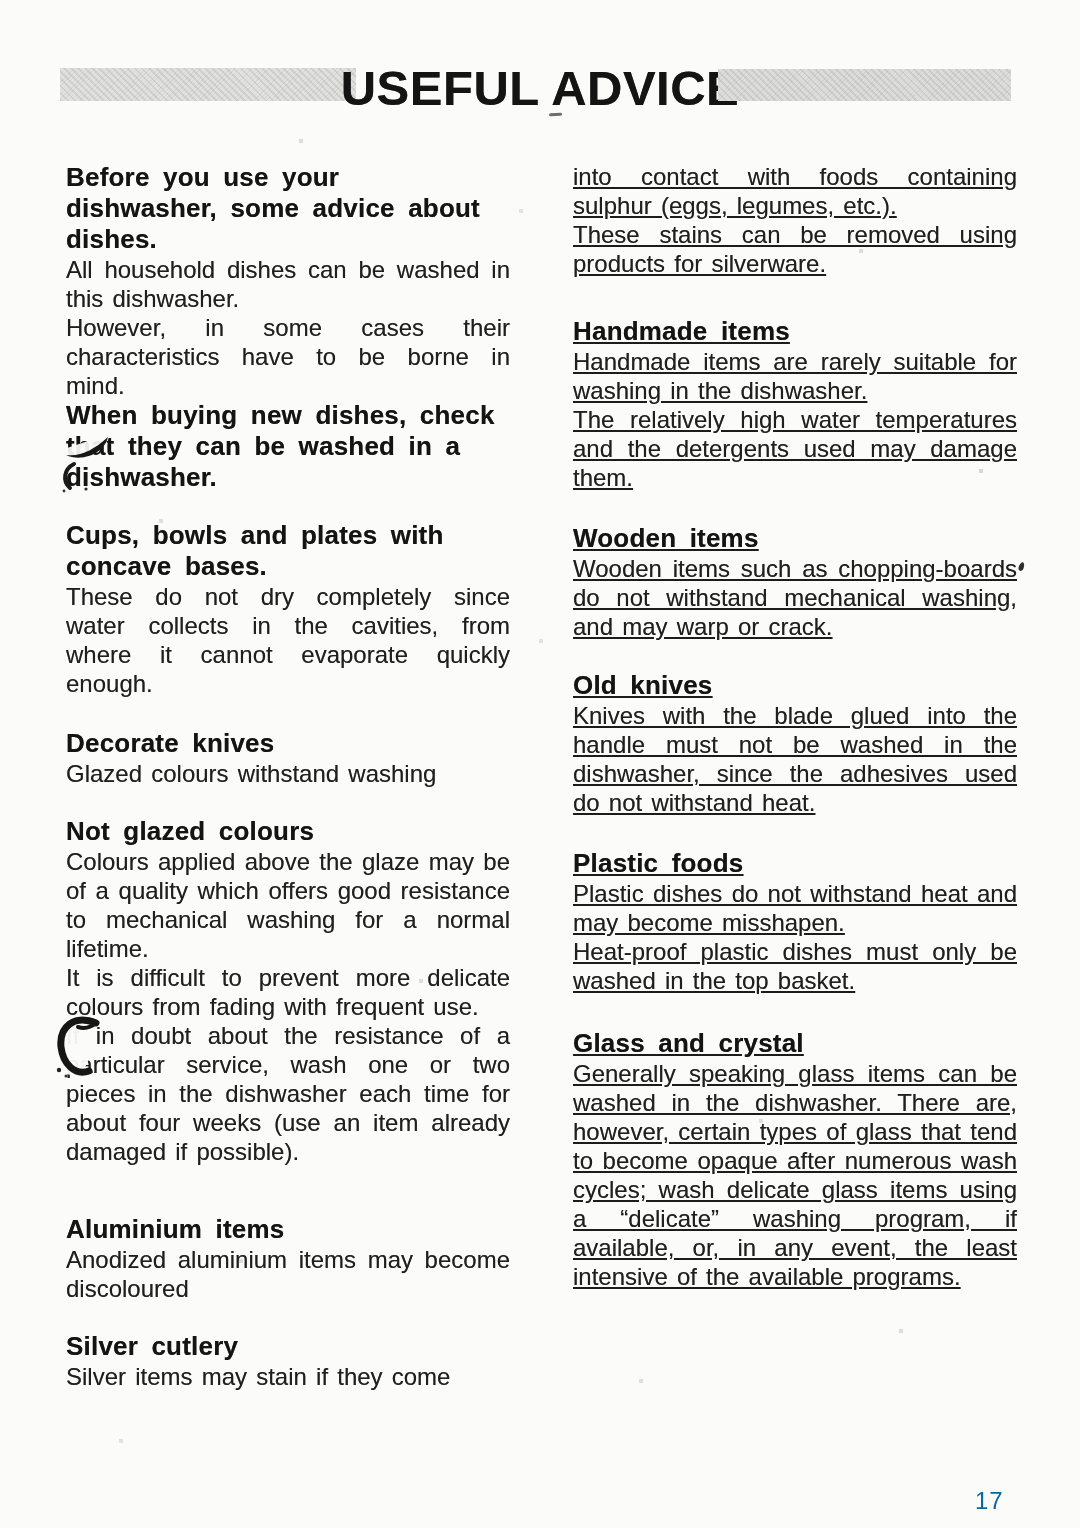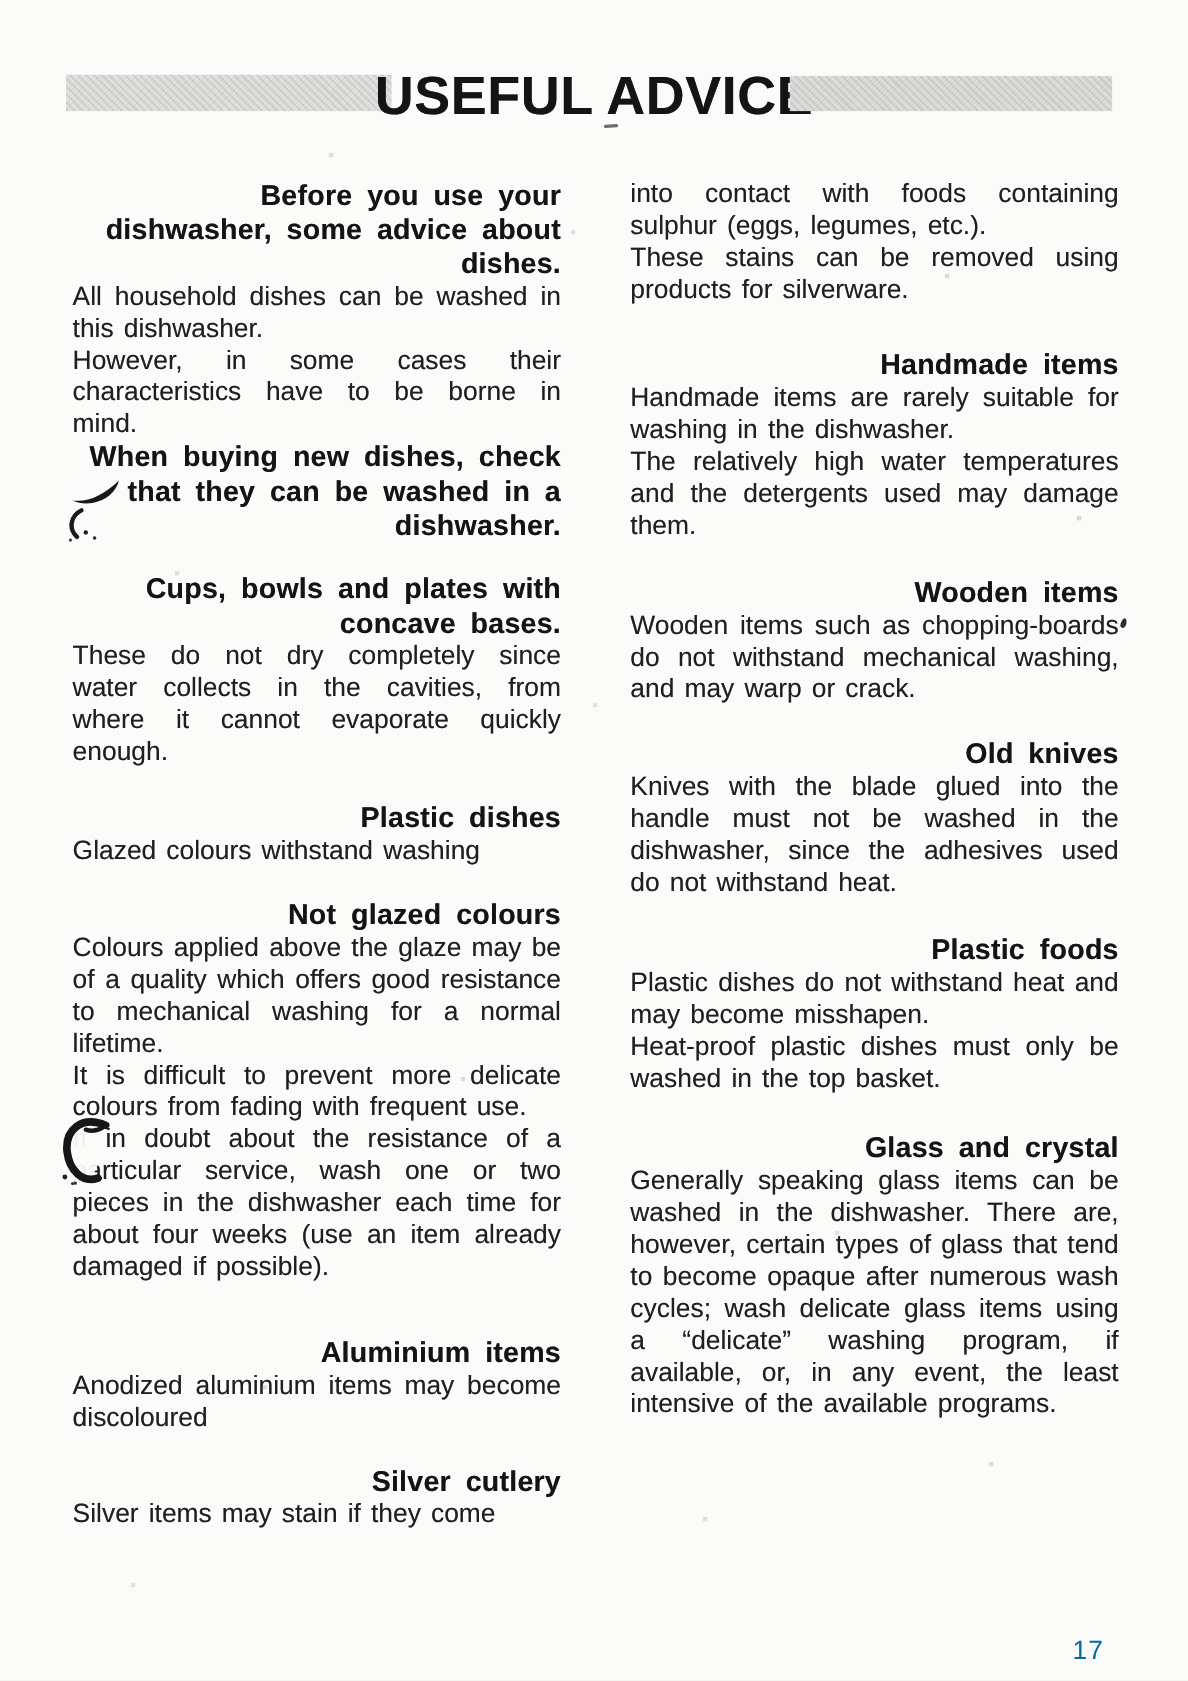--- a/index.html
+++ b/index.html
@@ -27,25 +27,25 @@
     font-size:49px; font-weight:700; letter-spacing:.5px; white-space:nowrap;
     color:#141414; text-shadow:0 0 .5px rgba(0,0,0,.6);
   }
   #title-dash {
     position:absolute; left:549px; top:113px; width:13px; height:3px;
     background:#6d6d6d; transform:rotate(-4deg); border-radius:2px;
   }
   
   .col { position:absolute; top:162px; width:444px; }
   #col-left  { left:66px; }
-  #col-right { left:573px; }
+  #col-right { left:573px;text-decoration:underline; }
   .sec h2 {
     font-size:26px; line-height:31px; font-weight:700;
     word-spacing:6px; letter-spacing:.2px; white-space:pre-line;
-    color:#141414; text-align:right; text-shadow:0 0 .5px rgba(0,0,0,.55);
+    color:#141414; text-align:left; text-shadow:0 0 .5px rgba(0,0,0,.55);
   }
   .sec p {
     font-size:24px; line-height:29px; text-align:justify;
     word-spacing:2.5px; color:#1f1f1f; text-shadow:0 0 .4px rgba(0,0,0,.45);
   }
   
   #page-number {
     position:absolute; left:975px; top:1443px;
     font-size:24px; color:#0369a1; letter-spacing:1px;margin-top:44px;
   }
@@ -93,21 +93,21 @@
 dishwasher.</h2>
     </div>
 
     <div class="sec" style="margin-top:27px">
       <h2>Cups, bowls and plates with
 concave bases.</h2>
       <p>These do not dry completely since water collects in the cavities, from where it cannot evaporate quickly enough.</p>
     </div>
 
     <div class="sec" style="margin-top:30px">
-      <h2>Plastic dishes</h2>
+      <h2>Decorate knives</h2>
       <p>Glazed colours withstand washing</p>
     </div>
 
     <div class="sec" style="margin-top:28px">
       <h2>Not glazed colours</h2>
       <p>Colours applied above the glaze may be of a quality which offers good resistance to mechanical washing for a normal lifetime.</p>
       <p>It is difficult to prevent more delicate colours from fading with frequent use.</p>
       <p>If in doubt about the resistance of a particular service, wash one or two pieces in the dishwasher each time for about four weeks (use an item already damaged if possible).</p>
     </div>
 

